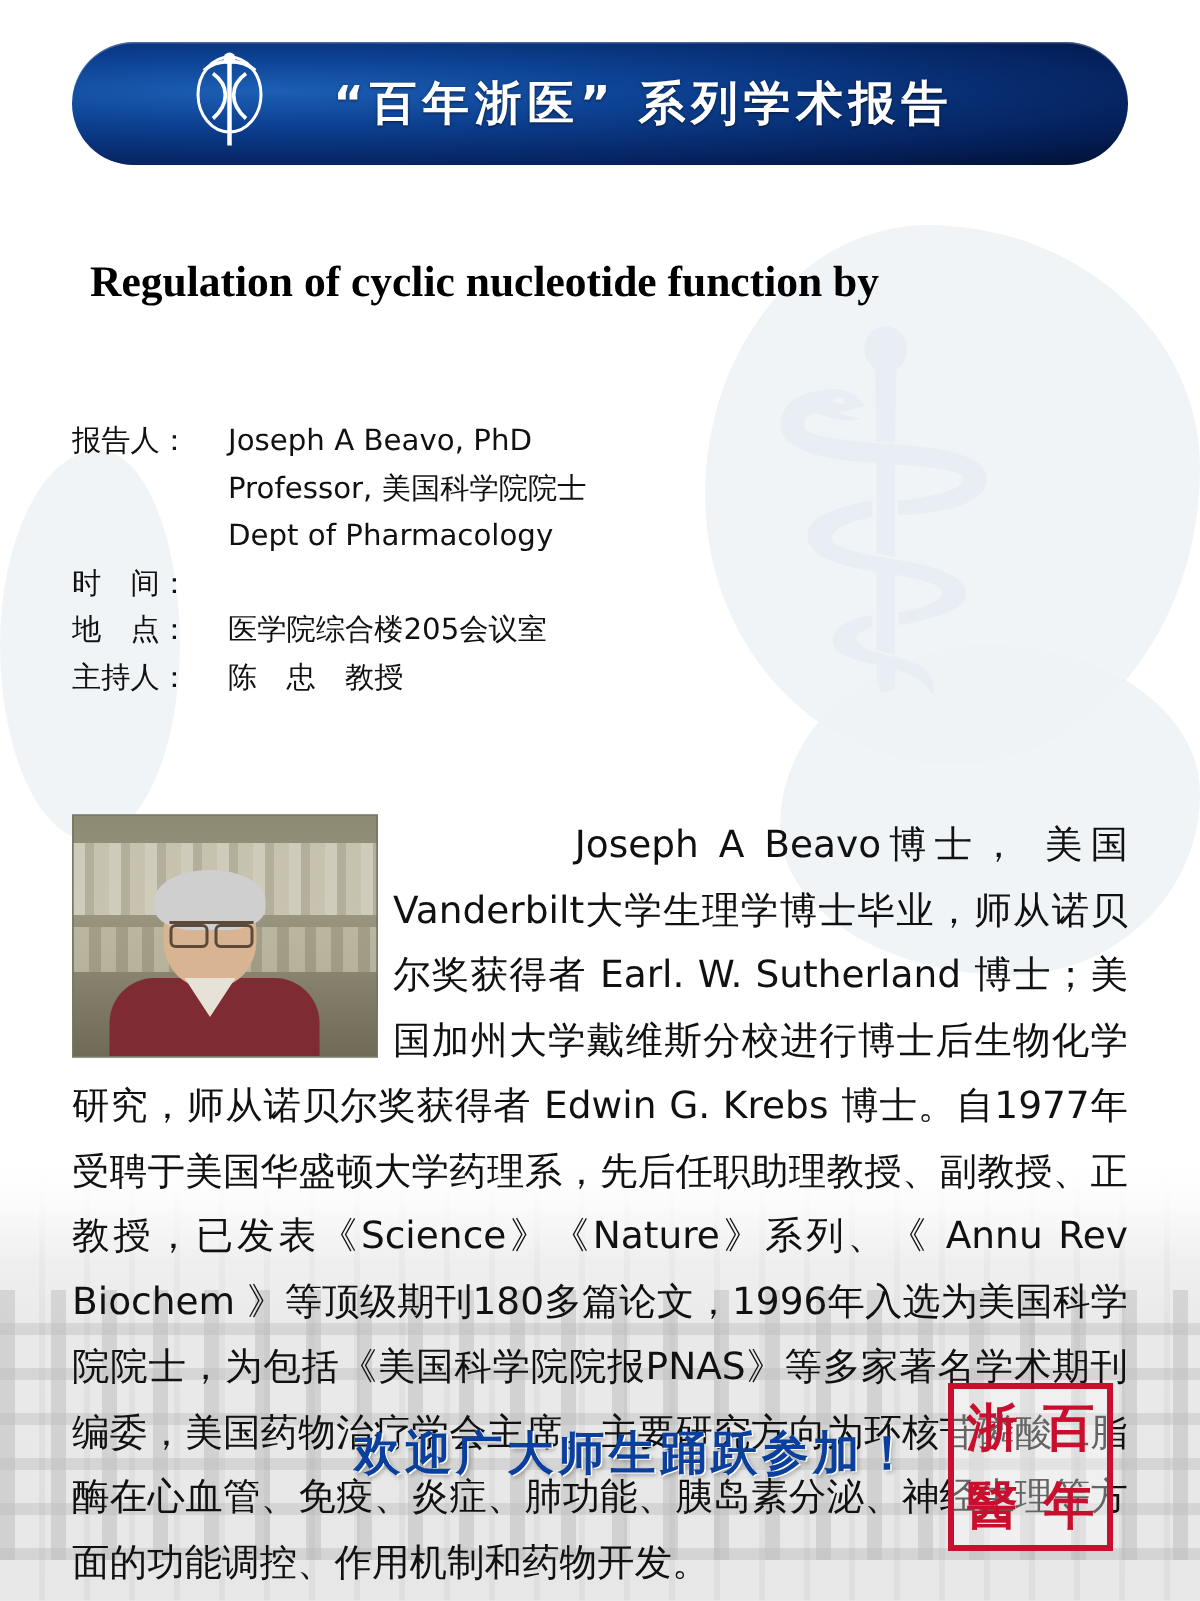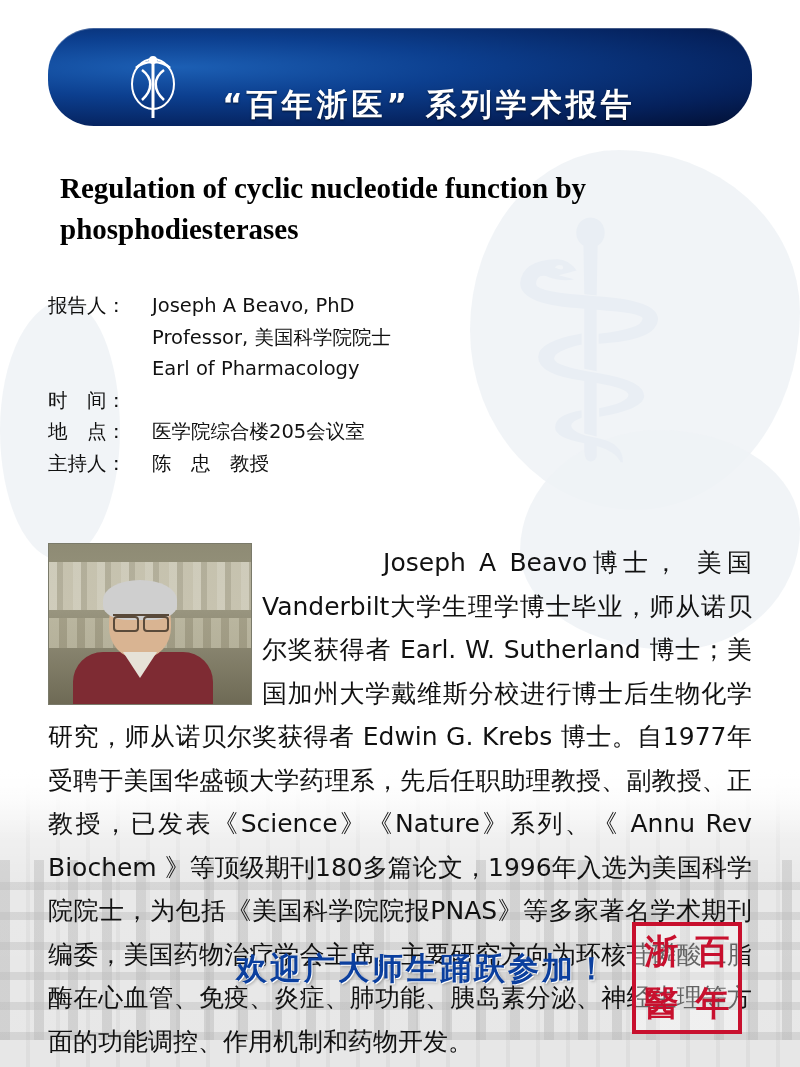--- a/index.html
+++ b/index.html
@@ -65,29 +65,29 @@
       repeating-linear-gradient(0deg, rgba(150,150,150,.45) 0 8px, rgba(0,0,0,0) 8px 30px);
     opacity:.5;
   }
 
   
   .header-banner {
     position: absolute;
     left: 48px;
     top: 28px;
     width: 704px;
-    height: 98px;
+    height: 82px;
     border-radius: 46px;
     background:
       radial-gradient(ellipse at 18% 40%, #1c5fb4 0%, #0c3f8f 35%, #05215c 75%, #020f33 100%),
       linear-gradient(to bottom, #0a3c85, #021436);
     box-shadow: inset 0 1px 0 rgba(255,255,255,.25);
     z-index: 2;
     display: flex;
-    align-items: flex-end;
+    align-items: center;
   }
   .header-logo {
     width: 66px;
     height: 72px;
     margin-left: 72px;
     flex: none;
     position: relative;
   }
   .header-title {
     flex: 1;
@@ -113,21 +113,21 @@
     font-weight: bold;
     font-size: 29px;
     line-height: 1.42;
     z-index: 3;
   }
 
   
   .info {
     position: absolute;
     left: 48px;
-    top: 290px;
+    top: 278px;
     width: 700px;
     z-index: 3;
     color: #111;
     font-size: 19.5px;
     line-height: 1.62;
     font-family: "DejaVu Sans", sans-serif;
   }
   .info-row { display: flex; align-items: flex-start; }
   .info-label {
     flex: none;
@@ -273,30 +273,29 @@
       <path d="M44 16 C33 24, 33 36, 44 46" fill="none" stroke="#ffffff" stroke-width="2.5"></path>
       <path d="M16 14 C24 6, 42 6, 50 14" fill="none" stroke="#ffffff" stroke-width="2.5"></path>
       <circle cx="33" cy="6" r="4" fill="#ffffff"></circle>
     </svg>
   </div>
   <div class="header-title">“百年浙医” 系列学术报告</div>
 </div>
 
 <div class="talk-title">
   <div>Regulation of cyclic nucleotide function by</div>
-  <div>phosphodiesterases</div>
 </div>
 
 <div class="info">
   <div class="info-row">
     <div class="info-label">报告人：</div>
     <div class="info-value">
       <span class="sub">Joseph A  Beavo, PhD</span>
       <span class="sub">Professor, 美国科学院院士</span>
-      <span class="sub">Earl of Pharmacology</span>
+      <span class="sub">Dept of Pharmacology</span>
     </div>
   </div>
   <div class="info-row">
     <div class="info-label">时　间：</div>
   </div>
   <div class="info-row">
     <div class="info-label">地　点：</div>
     <div class="info-value">医学院综合楼205会议室</div>
   </div>
   <div class="info-row">

